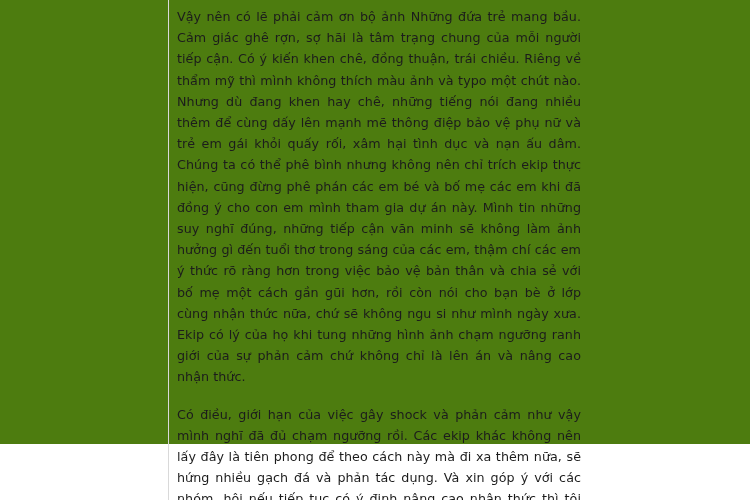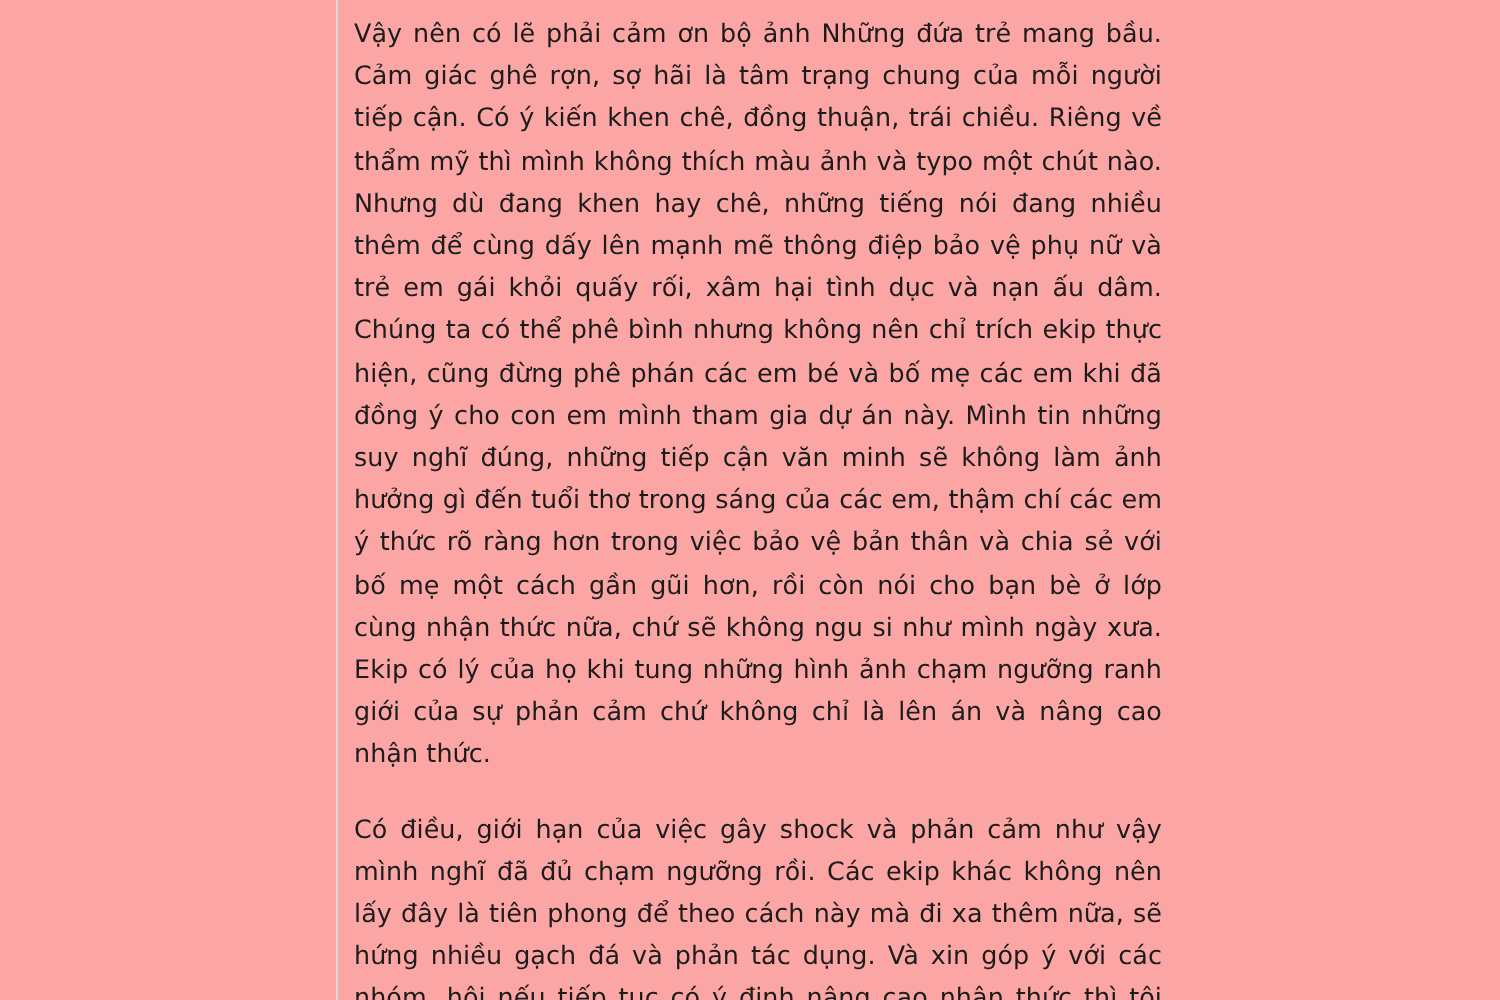--- a/index.html
+++ b/index.html
@@ -9,22 +9,22 @@
   body {
     width: 750px;
     height: 500px;
     background: #ffffff;
     font-family: "DejaVu Sans", sans-serif;
     overflow: hidden;
   }
   .page {
     position: relative;
     width: 750px;
-    height: 500px;
-    background: #fca5a5;
+    height: 444px;
+    background: #4d7c0f;
     box-sizing: border-box;
   }
   .left-rule {
     position: absolute;
     left: 168px;
     top: 0;
     width: 1px;
     height: 500px;
     background: #d9d9d9;
   }

